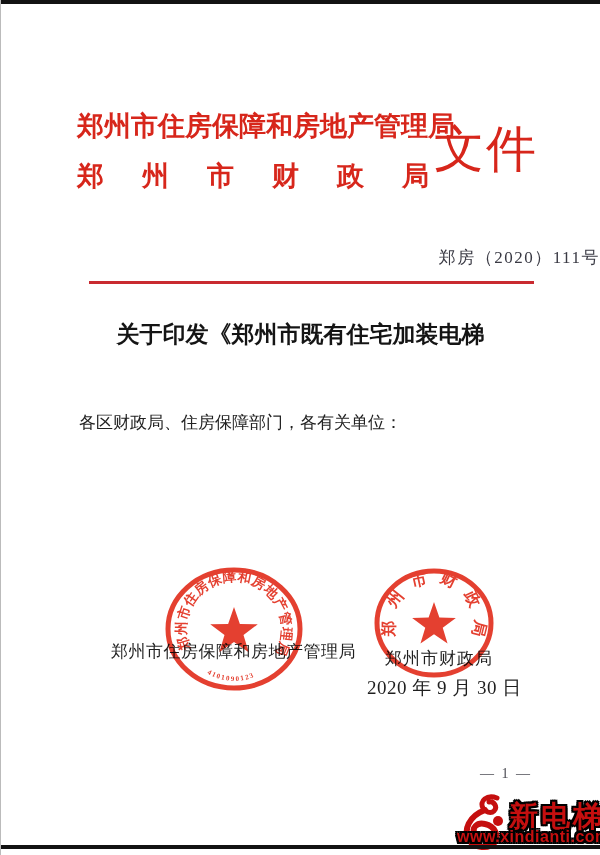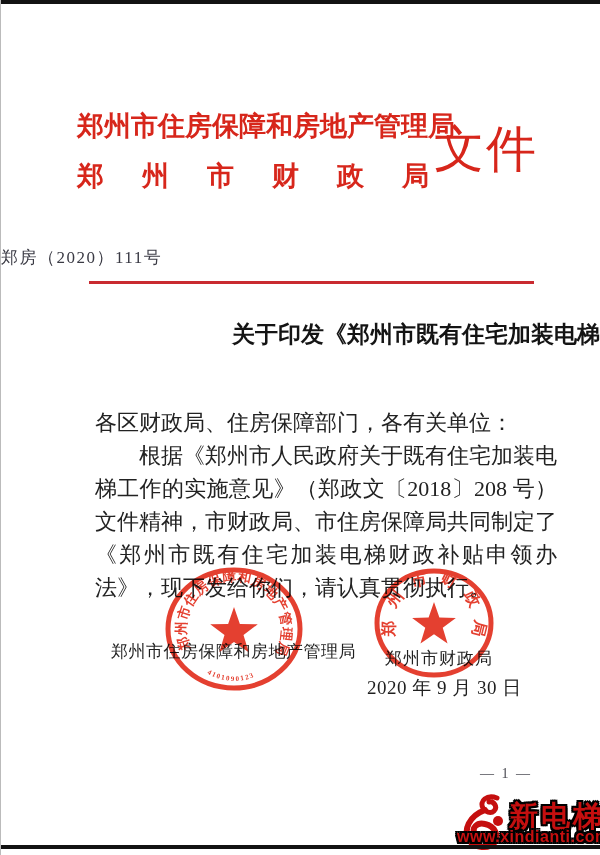--- a/index.html
+++ b/index.html
@@ -12,26 +12,26 @@
   }
   .top-bar { position:absolute; left:0; top:0; width:100%; height:4px; background:#121212; }
   .bottom-bar { position:absolute; left:0; top:845px; width:100%; height:4px; background:#121212; }
 
   
   .letterhead { position:absolute; left:76px; top:100px; width:362px; color:#d7261b; font-weight:bold; }
   .agency-line1 { font-size:27px; line-height:52px; white-space:nowrap; letter-spacing:0px; }
   .agency-line2 { font-size:27px; line-height:48px; white-space:nowrap; letter-spacing:38px; margin-right:-38px; }
   .doc-type { position:absolute; left:433px; top:120px; font-size:50px; line-height:58px; color:#d7261b; font-weight:normal; letter-spacing:2px; white-space:nowrap; }
 
-  .doc-number { position:absolute; left:0; right:0; top:246px; text-align:left; font-size:17px; letter-spacing:1.5px; color:#3a3a44; }
+  .doc-number { position:absolute; left:0; right:0; top:246px; text-align:right; font-size:17px; letter-spacing:1.5px; color:#3a3a44; }
   .red-rule { position:absolute; left:88px; top:281px; width:445px; height:3px; background:#c92a30; }
 
-  .doc-title { position:absolute; left:0; right:0; top:317px; text-align:right; font-weight:900; font-size:23px; line-height:36px; color:#141414; }
+  .doc-title { position:absolute; left:0; right:0; top:317px; text-align:center; font-weight:900; font-size:23px; line-height:36px; color:#141414; }
 
-  .doc-body { position:absolute; left:78px; top:406px; width:462px; font-size:22px; line-height:33px; color:#222; text-align:justify;margin-left:16px; }
+  .doc-body { position:absolute; left:78px; top:406px; width:462px; font-size:17px; line-height:33px; color:#222; text-align:justify; }
   .doc-body .para { text-indent:2em; }
 
   
   .sig { position:absolute; color:#1f1f1f; font-size:17px; white-space:nowrap; }
   .sig-left { left:110px; top:640px; letter-spacing:0.5px; }
   .sig-right { left:384px; top:647px; letter-spacing:1px; }
   .sig-date { left:366px; top:675px; font-size:19px; letter-spacing:0.5px; }
 
   
   .seal { position:absolute; mix-blend-mode:multiply; opacity:0.93; }
@@ -66,21 +66,20 @@
 
   <div class="doc-number">郑房（2020）111号</div>
   <div class="red-rule"></div>
 
   <div class="doc-title">
     <div>关于印发《郑州市既有住宅加装电梯</div>
   </div>
 
   <div class="doc-body">
     <div class="salutation">各区财政局、住房保障部门，各有关单位：</div>
-    <div class="para">根据《郑州市人民政府关于既有住宅加装电梯工作的实施意见》（郑政文〔2018〕208 号）文件精神，市财政局、市住房保障局共同制定了《郑州市既有住宅加装电梯财政补贴申领办法》，现下发给你们，请认真贯彻执行。</div>
   </div>
 
   <div class="sig sig-left">郑州市住房保障和房地产管理局</div>
   <div class="sig sig-right">郑州市财政局</div>
   <div class="sig sig-date">2020 年 9 月 30 日</div>
 
   <svg class="seal seal-left" width="144" height="128" viewBox="0 0 144 128">
     <defs>
       <path id="arcL" d="M 28.5 84.3 A 48 48 0 1 1 115.5 84.3" fill="none"></path>
       <path id="arcLb" d="M 38.6 103.8 A 52 52 0 0 0 105.4 103.8" fill="none"></path>

